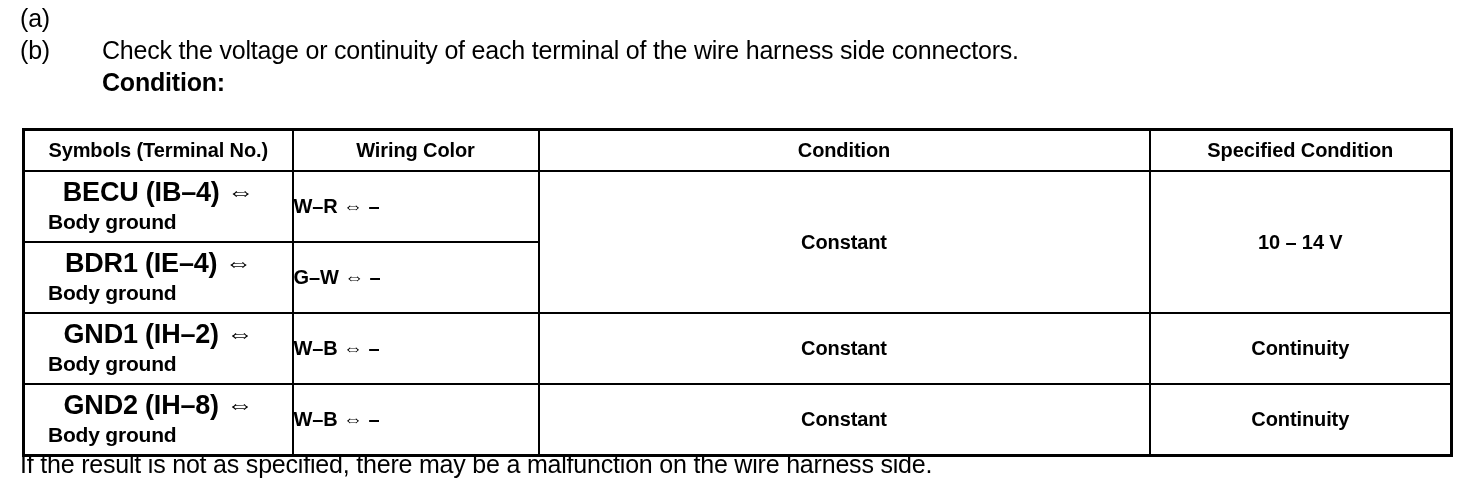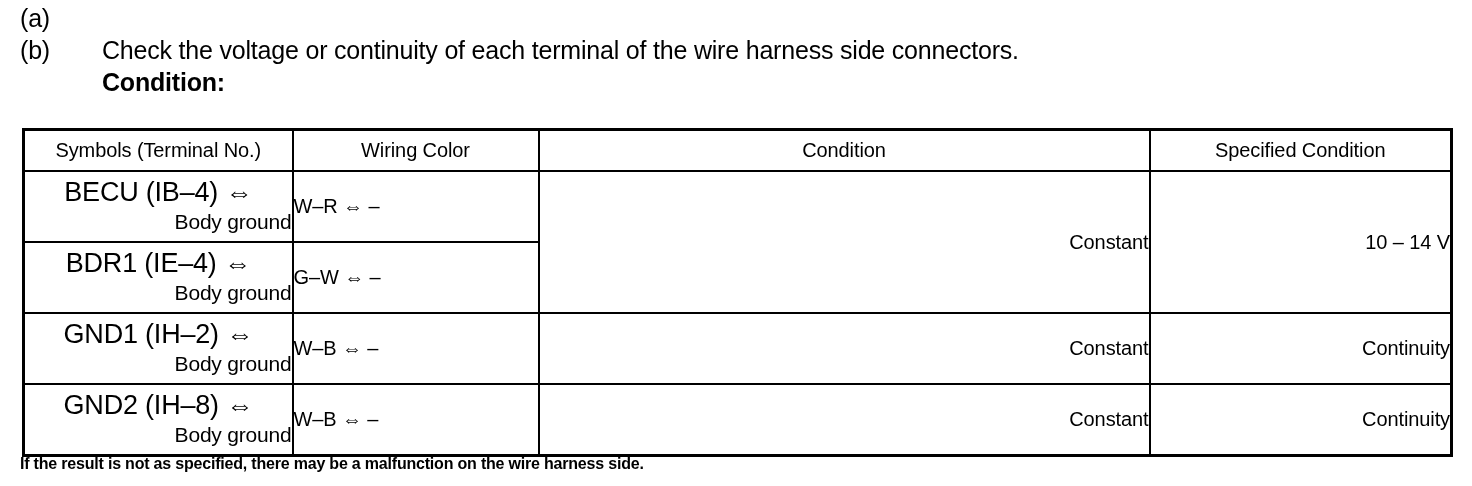--- a/index.html
+++ b/index.html
@@ -68,21 +68,21 @@
   table.spec-table {
     border-collapse: collapse;
     table-layout: fixed;
     width: 1428px;
     border: 3px solid #000;
   }
   table.spec-table td,
   table.spec-table th {
     border: 2px solid #000;
     padding: 0;
-    font-weight: normal;
+    font-weight: bold;
     font-size: 20px;
     color: #000;
     vertical-align: middle;
   }
   
   table.spec-table {
     outline: 0;
   }
   .col-sym  { width: 269px; }
   .col-wire { width: 246px; }
@@ -90,62 +90,61 @@
   .col-spec { width: 302px; }
 
   thead th {
     height: 39px;
     text-align: center;
     font-size: 20px;
     letter-spacing: -0.1px;
   }
 
   .cell-center {
-    text-align: right;
+    text-align: center;
     font-size: 20px;
     letter-spacing: -0.1px;
   }
 
   
   td.sym-cell {
     height: 69px;
     padding: 0 8px 0 8px;
   }
   .sym-line1 {
     text-align: center;
     font-size: 27px;
     line-height: 30px;
     letter-spacing: -0.2px;
     white-space: nowrap;
   }
   .sym-line2 {
-    text-align: right;
     font-size: 21px;
     line-height: 30px;
     letter-spacing: -0.2px;
     white-space: nowrap;
+    padding-left: 23px;
   }
   td.wire-cell {
     height: 69px;
     text-align: left;
   }
   td.tall-cell {
     height: 69px;
   }
 
   
   .footer-note {
     position: absolute;
     left: 20px;
     top: 448px;
-    font-size: 16px;
+    font-size: 25px;
     letter-spacing: -0.2px;
     line-height: 32px;
     white-space: nowrap;
-    font-weight: bold;
   }
 </style>
 </head>
 <body>
 
 <div class="page">
 
   <div class="steps">
 
     <div class="step-row">

